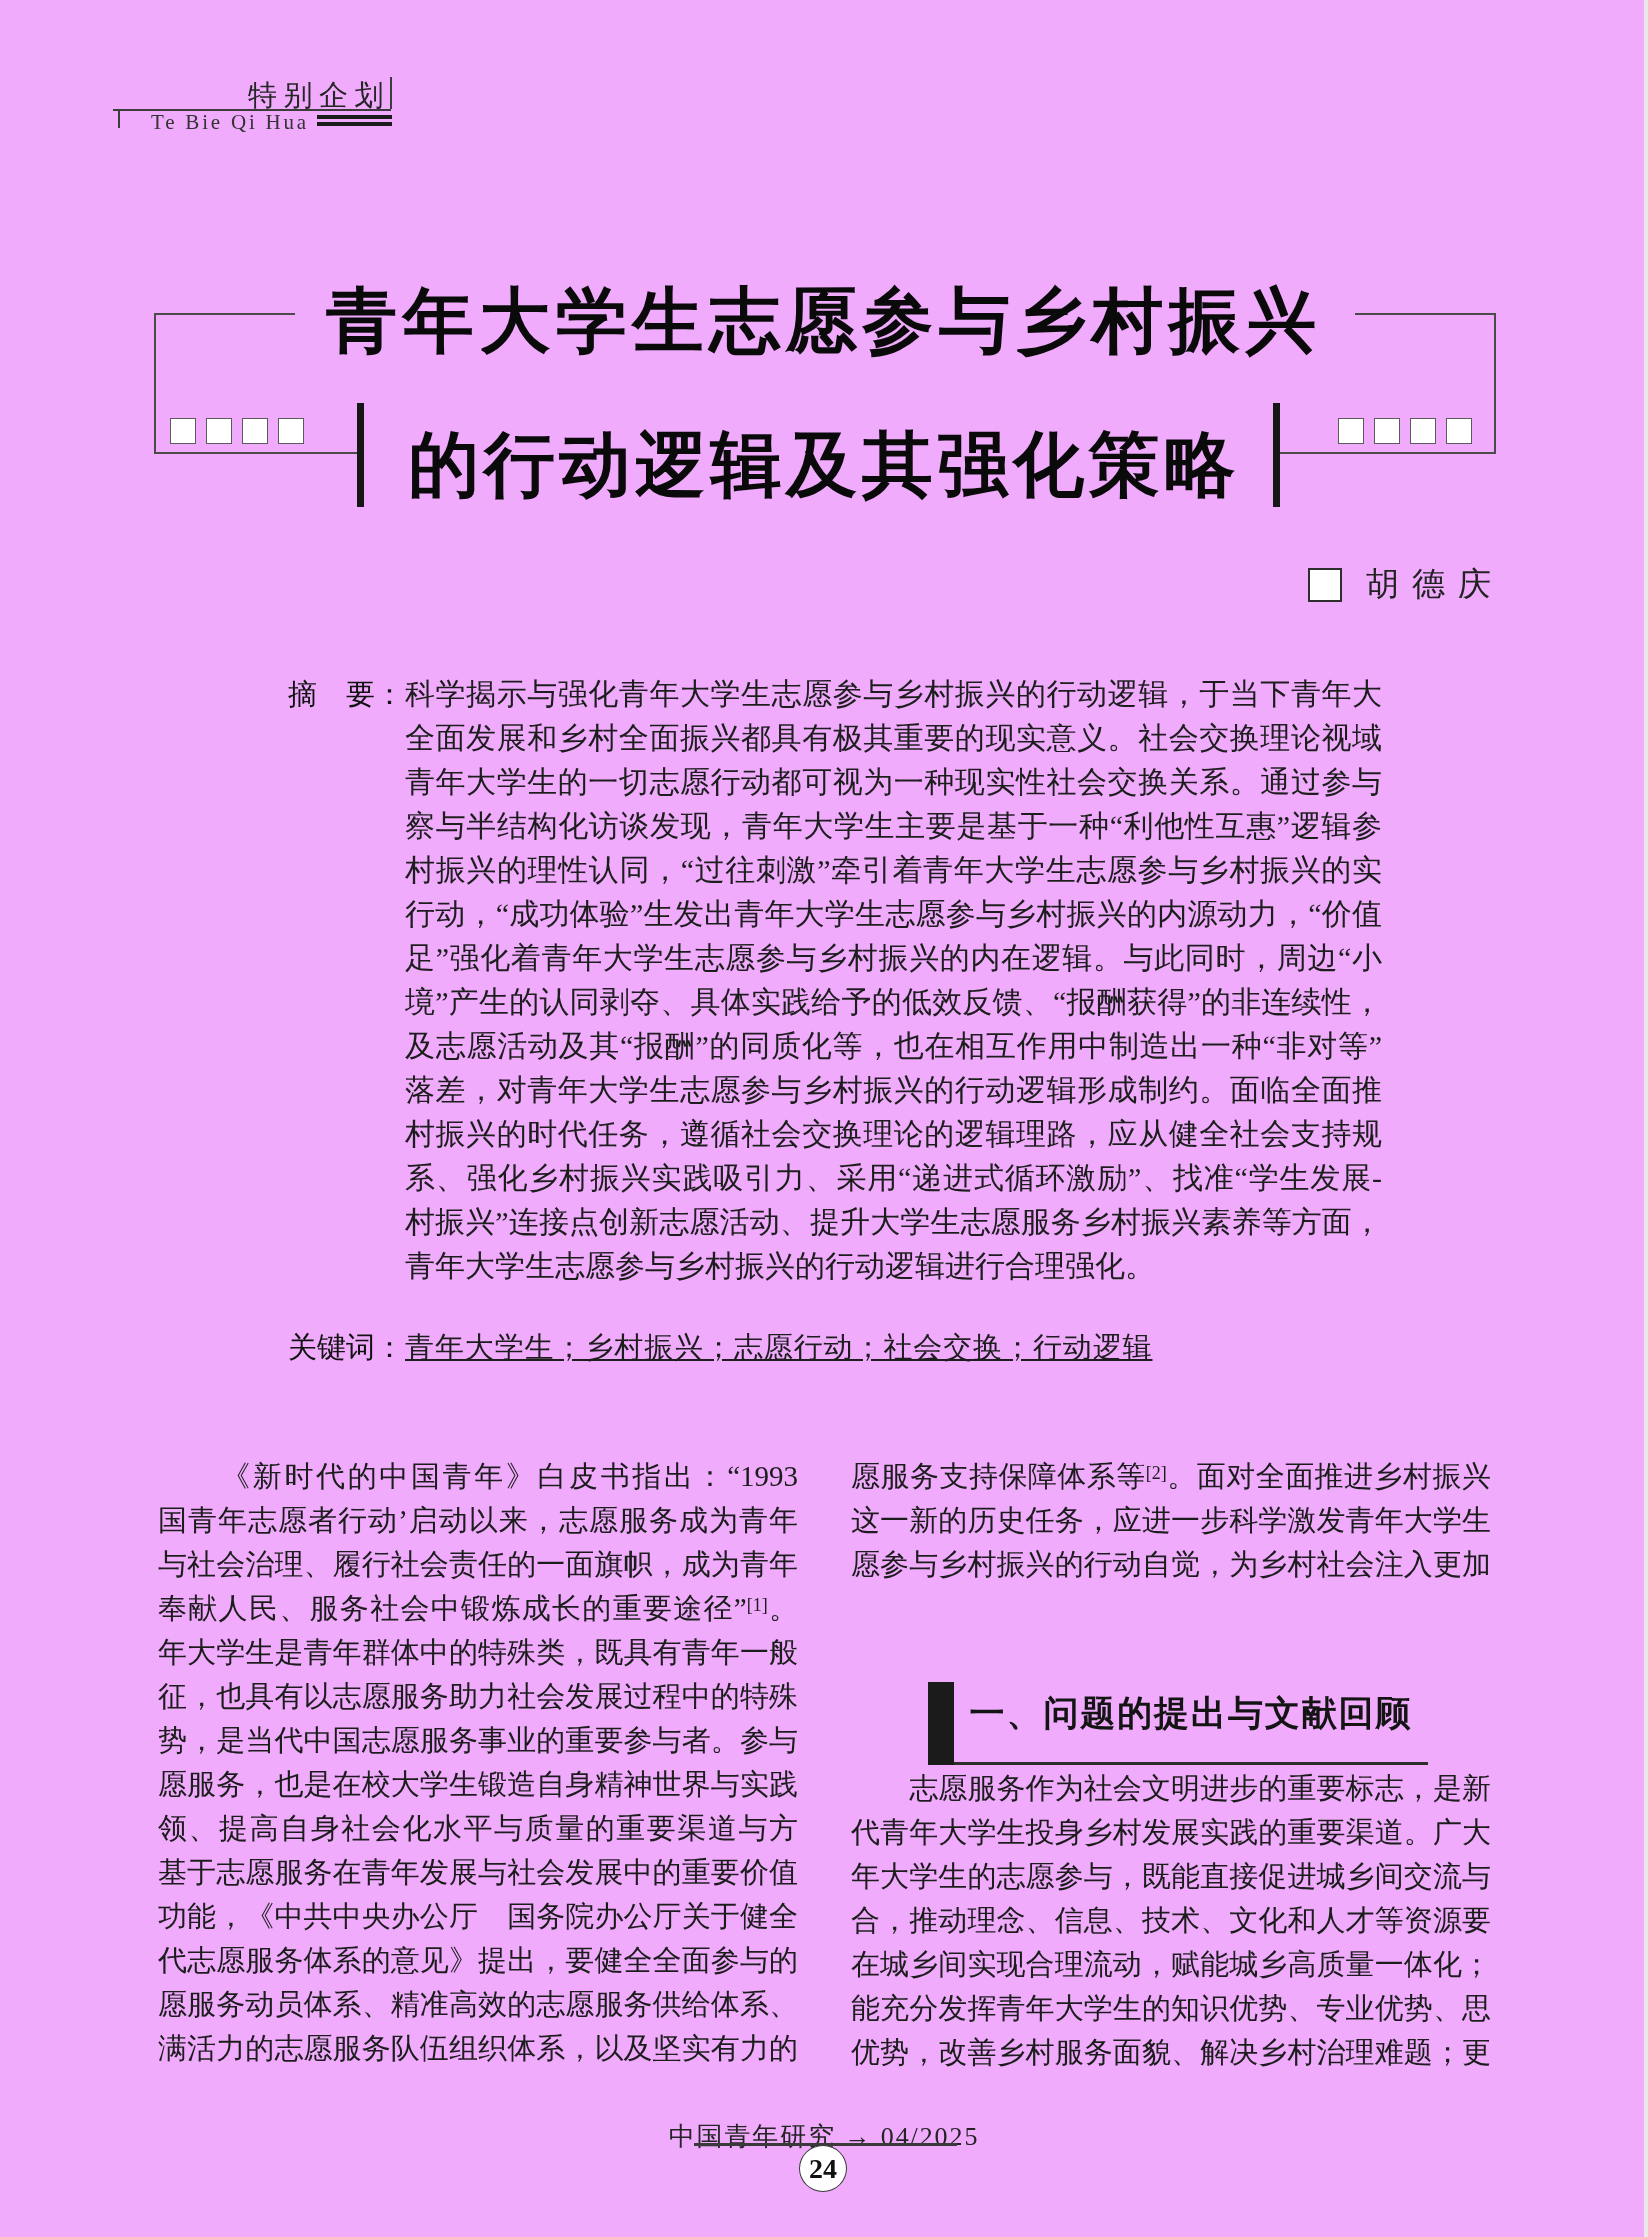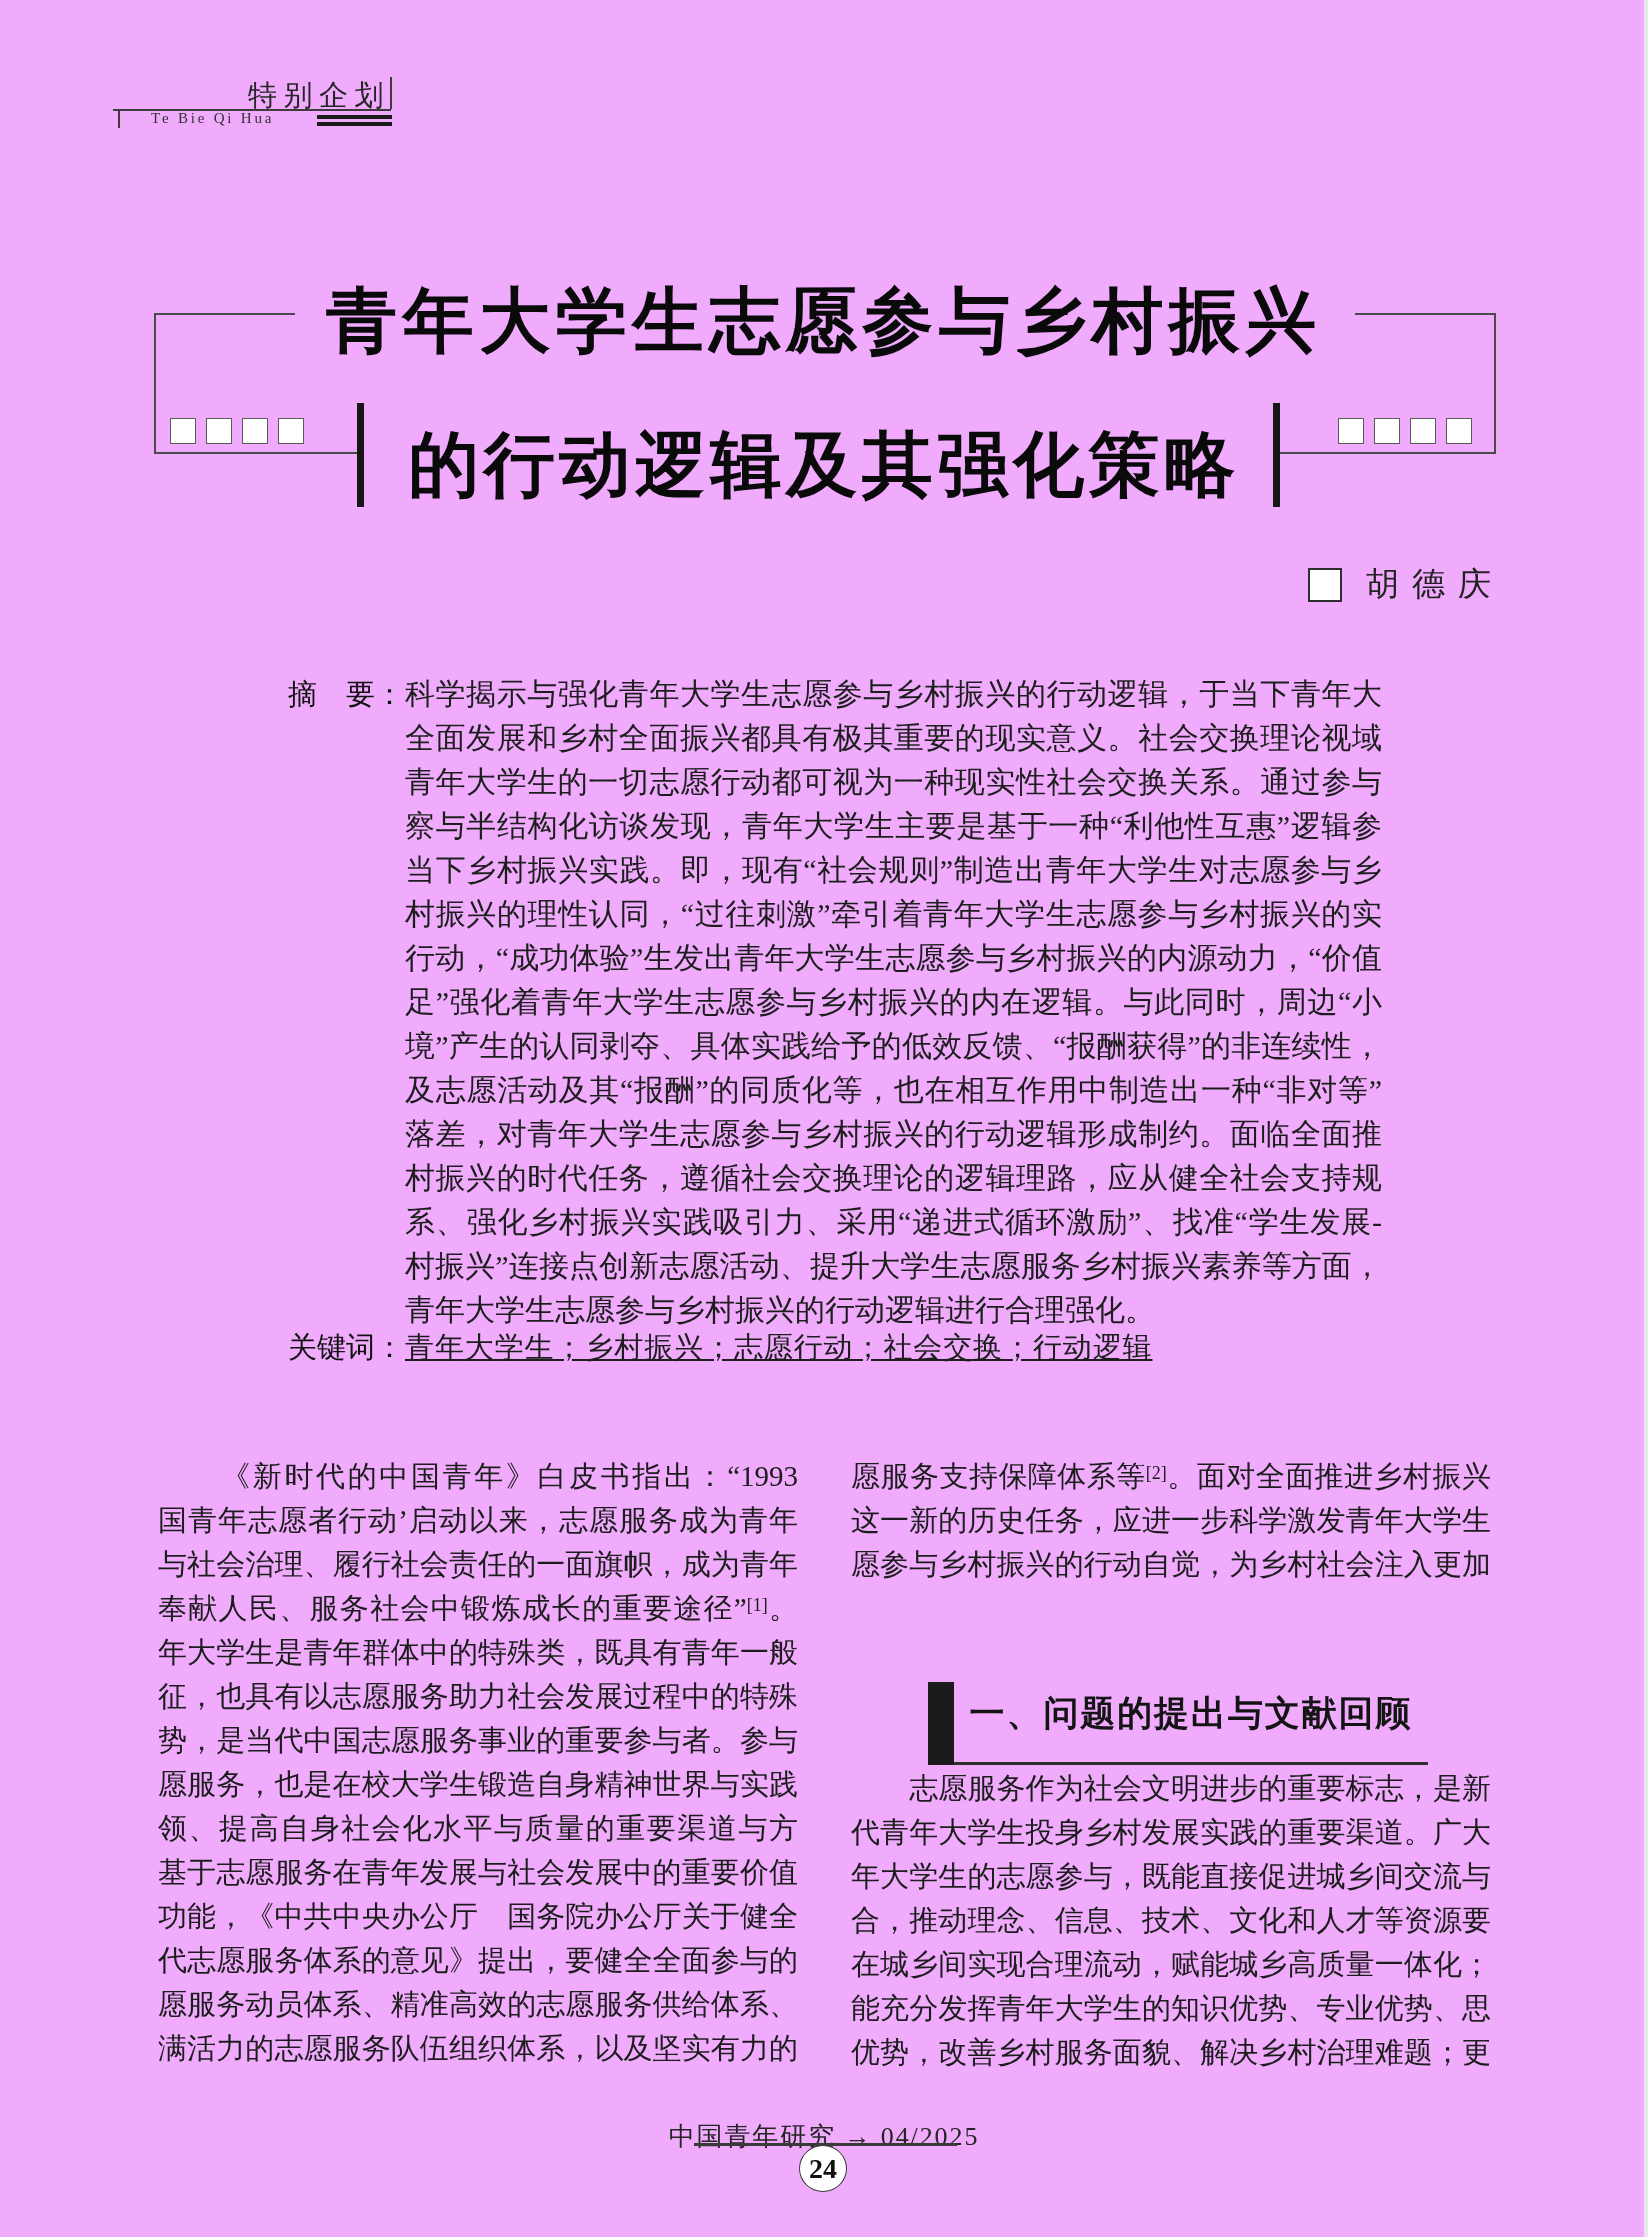--- a/index.html
+++ b/index.html
@@ -16,21 +16,21 @@
   
   .hdr-cn{
     left:227px;top:76px;width:163px;
     font-size:29px;letter-spacing:6.5px;color:#262626;
     text-align:right;white-space:nowrap;
   }
   .hdr-vline{left:390px;top:77px;width:1.9px;height:32px;background:#3c3c3c;}
   .hdr-hline{left:113px;top:109px;width:278px;height:1.9px;background:#3c3c3c;}
   .hdr-tick{left:118px;top:110px;width:1.9px;height:17.6px;background:#3c3c3c;}
   .hdr-py{
-    left:151px;top:110px;font-size:15px;letter-spacing:2.8px;color:#333;
+    left:151px;top:110px;font-size:21px;letter-spacing:2.8px;color:#333;
     font-style:normal;white-space:nowrap;
   }
   .hdr-bar{left:317px;width:75px;height:3.7px;background:#1b1b1b;}
   .hdr-bar.b1{top:115px;}
   .hdr-bar.b2{top:122px;}
 
   
   .title-line{
     left:0;width:1648px;text-align:center;
     font-weight:bold;color:#0a0a0a;white-space:nowrap;
@@ -149,21 +149,20 @@
     <span class="author-marker"></span>
     <span class="author-name">胡德庆</span>
   </div>
 
   <div class="abs abstract-label">摘　要：</div>
   <div class="abs abstract-text">
       <div class="tline">科学揭示与强化青年大学生志愿参与乡村振兴的行动逻辑，于当下青年大学生</div>
       <div class="tline">全面发展和乡村全面振兴都具有极其重要的现实意义。社会交换理论视域下，</div>
       <div class="tline">青年大学生的一切志愿行动都可视为一种现实性社会交换关系。通过参与式观</div>
       <div class="tline">察与半结构化访谈发现，青年大学生主要是基于一种“利他性互惠”逻辑参与</div>
-      <div class="tline">当下乡村振兴实践。即，现有“社会规则”制造出青年大学生对志愿参与乡</div>
       <div class="tline">村振兴的理性认同，“过往刺激”牵引着青年大学生志愿参与乡村振兴的实际</div>
       <div class="tline">行动，“成功体验”生发出青年大学生志愿参与乡村振兴的内源动力，“价值满</div>
       <div class="tline">足”强化着青年大学生志愿参与乡村振兴的内在逻辑。与此同时，周边“小环</div>
       <div class="tline">境”产生的认同剥夺、具体实践给予的低效反馈、“报酬获得”的非连续性，以</div>
       <div class="tline">及志愿活动及其“报酬”的同质化等，也在相互作用中制造出一种“非对等”</div>
       <div class="tline">落差，对青年大学生志愿参与乡村振兴的行动逻辑形成制约。面临全面推进乡</div>
       <div class="tline">村振兴的时代任务，遵循社会交换理论的逻辑理路，应从健全社会支持规则体</div>
       <div class="tline">系、强化乡村振兴实践吸引力、采用“递进式循环激励”、找准“学生发展-乡</div>
       <div class="tline">村振兴”连接点创新志愿活动、提升大学生志愿服务乡村振兴素养等方面，对</div>
       <div class="tline nojust">青年大学生志愿参与乡村振兴的行动逻辑进行合理强化。</div>

